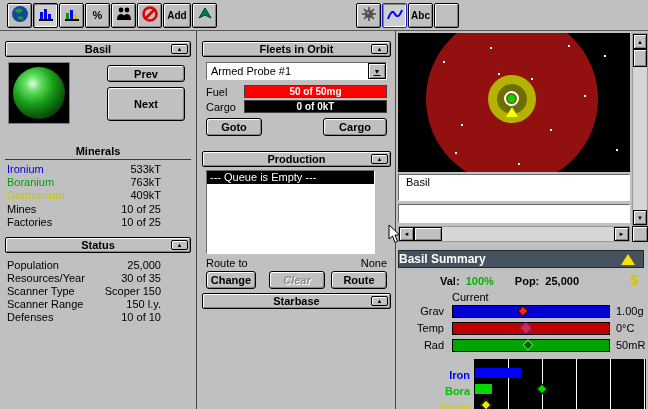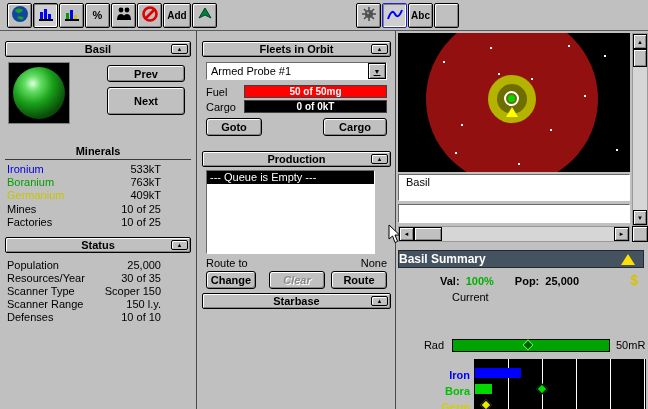--- a/index.html
+++ b/index.html
@@ -127,21 +127,21 @@
     <span>Basil</span>
     <div class="collapse">▲</div>
   </div>
 
   <div class="abs" style="left:7px;top:29px;width:62px;height:62px;background:#000;border:1px solid #808080">
     <div class="globe"></div>
   </div>
   <div class="btn abs" style="left:106px;top:32px;width:78px;height:17px">
     <span>Prev</span>
   </div>
-  <div class="btn abs" style="left:106px;top:54px;width:78px;height:28px">
+  <div class="btn abs" style="left:106px;top:54px;width:78px;height:34px">
     <span>Next</span>
   </div>
 
   <div class="abs" style="left:4px;right:4px;top:112px;height:15px;text-align:center;font-weight:bold;border-bottom:1px solid #3a3a3a">Minerals</div>
 
   <div class="kv" style="top:130px">
     <span style="color: rgb(0, 0, 224);">Ironium</span>
     <span class="v">533kT</span>
   </div>
   <div class="kv" style="top:143px">
@@ -300,20 +300,34 @@
 
   <div class="abs" style="left:44px;top:242px;height:14px;font-weight:bold">
     <span>Val:</span>
     <span style="margin-left: 3px; color: rgb(0, 176, 0);">100%</span>
     <span style="margin-left:18px">Pop:</span>
     <span style="margin-left:3px">25,000</span>
   </div>
   <span class="abs" style="right:10px;top:239px;font-size:14px;font-weight:bold;color:#d4c400">$</span>
   <span class="abs" style="left:56px;top:258px">Current</span>
 
+  <div class="abs" style="left:4px;right:2px;top:272px;height:14px">
+    <span class="abs" style="left:0;width:44px;text-align:right">Grav</span>
+    <div class="abs" style="left: 52px; width: 158px; height: 13px; border: 1px solid rgb(0, 0, 0); background: rgb(0, 0, 208);">
+      <div class="diamond" style="left: 66px; top: 1px; border: 1px solid rgb(0, 0, 0); background: rgb(255, 32, 32);"></div>
+    </div>
+    <span class="abs" style="left:216px">1.00g</span>
+  </div>
+  <div class="abs" style="left:4px;right:2px;top:289px;height:14px">
+    <span class="abs" style="left:0;width:44px;text-align:right">Temp</span>
+    <div class="abs" style="left: 52px; width: 158px; height: 13px; border: 1px solid rgb(0, 0, 0); background: rgb(192, 0, 0);">
+      <div class="diamond" style="left: 69px; top: 1px; border: 1px solid rgb(64, 64, 255); background: rgb(255, 32, 32);"></div>
+    </div>
+    <span class="abs" style="left:216px">0°C</span>
+  </div>
   <div class="abs" style="left:4px;right:2px;top:306px;height:14px">
     <span class="abs" style="left:12px;width:44px;text-align:center">Rad</span>
     <div class="abs" style="left: 52px; width: 158px; height: 13px; border: 1px solid rgb(0, 0, 0); background: rgb(0, 164, 0);">
       <div class="diamond" style="left: 71px; top: 1px; border: 1px solid rgb(64, 255, 64); background: rgb(0, 88, 0);"></div>
     </div>
     <span class="abs" style="left:216px">50mR</span>
   </div>
 
   <span class="abs" style="left: 0px; width: 74px; top: 336px; text-align: right; font-weight: bold; color: rgb(0, 0, 255);">Iron</span>
   <span class="abs" style="left: 0px; width: 74px; top: 352px; text-align: right; font-weight: bold; color: rgb(0, 192, 0);">Bora</span>

